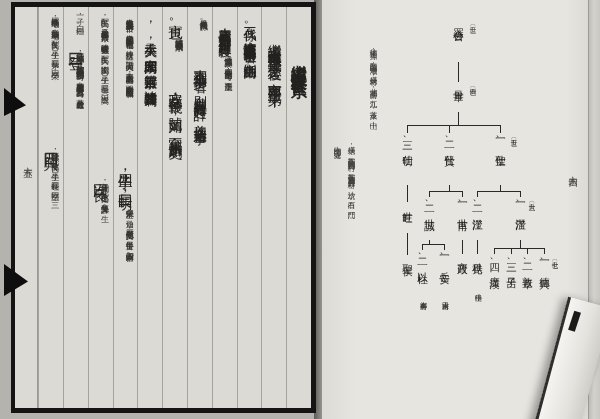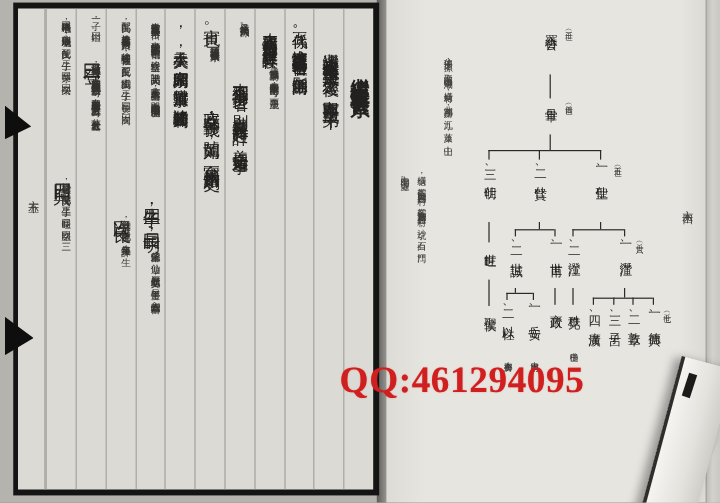--- a/index.html
+++ b/index.html
@@ -219,15 +219,14 @@
 
     <span id="folio-right">六十四</span>
   </div>
 
   <div id="right-edge"></div>
   <div id="strip2"></div>
   <div id="strip1">
     <div id="strip-slot"></div>
   </div>
 
-  <div id="watermark">QQ:461294095</div>
 
 </div>
 
 </body></html>

